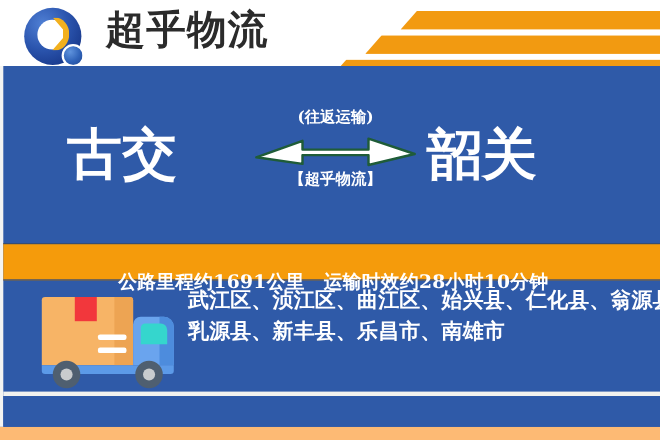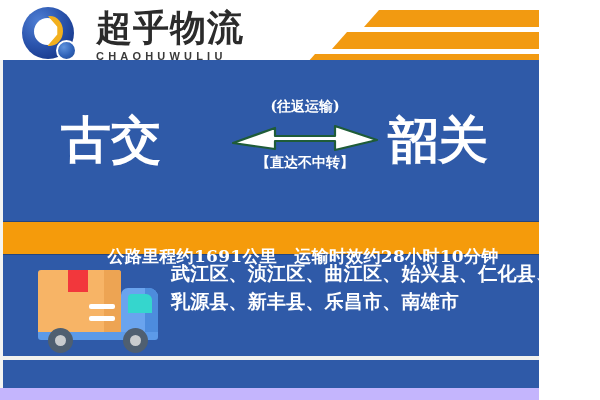--- a/index.html
+++ b/index.html
@@ -6,23 +6,23 @@
   html, body {
     margin: 0;
     padding: 0;
     background: #ffffff;
   }
   body {
     font-family: "Liberation Sans", "DejaVu Sans", sans-serif;
   }
   #banner {
     position: relative;
-    width: 539px;
+    width: 600px;
     height: 400px;
-    background: #c4b5fd;
+    background: #fdba74;
     overflow: hidden;
   }
 
   
   .header {
     position: absolute;
     left: 0; top: 0;
     width: 600px;
     height: 72px;
     background: #ffffff;
@@ -323,21 +323,20 @@
 
     <div class="logo-mark">
       <div class="logo-ring"></div>
       <div class="logo-hole"></div>
       <div class="logo-crescent"></div>
       <div class="logo-dot"></div>
     </div>
 
     <div class="brand-block">
       <div class="brand-cn">超乎物流</div>
-      <div class="brand-en">CHAOHUWULIU</div>
     </div>
 
     <div class="stripes">
       <div class="stripe s1"></div>
       <div class="stripe s2"></div>
       <div class="stripe s3"></div>
     </div>
   </div>
 
   <div class="panel">
@@ -345,21 +344,21 @@
     <div class="route">
       <div class="city origin">古交</div>
 
       <div class="mid">
         <div class="mid-top">(往返运输)</div>
         <div class="arrow-wrap">
           <svg width="148" height="34" viewBox="0 0 148 34" xmlns="http://www.w3.org/2000/svg">
             <polygon points="2,25 44,10 44,18 104,18 104,8 146,22 104,32 104,23 44,23 44,31" fill="#ffffff" stroke="#1f5c38" stroke-width="2.2" stroke-linejoin="round"></polygon>
           </svg>
         </div>
-        <div class="mid-bottom">【直达不中转】</div>
+        <div class="mid-bottom">【超乎物流】</div>
       </div>
 
       <div class="city dest">韶关</div>
     </div>
 
     <div class="infobar">
       <div class="infobar-text">公路里程约1691公里　运输时效约28小时10分钟</div>
     </div>
 
     <div class="coverage">

